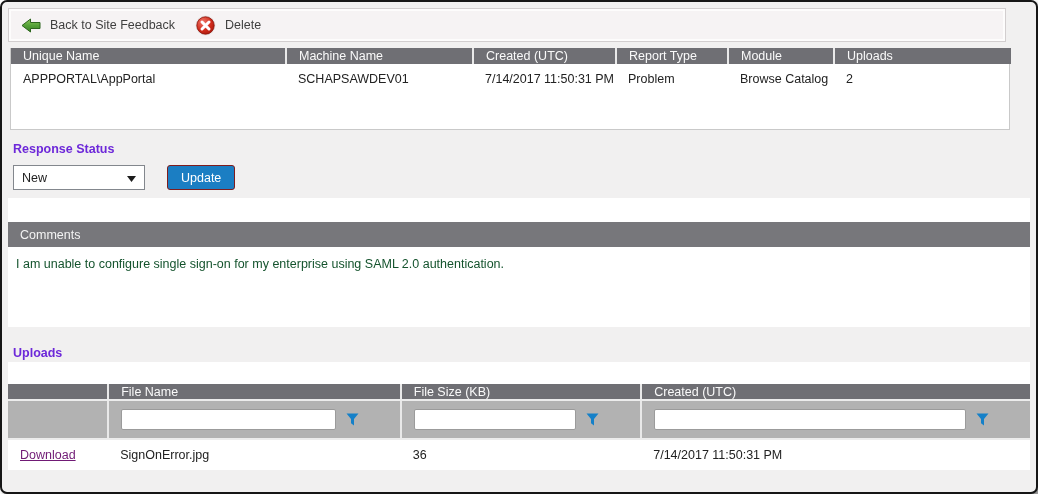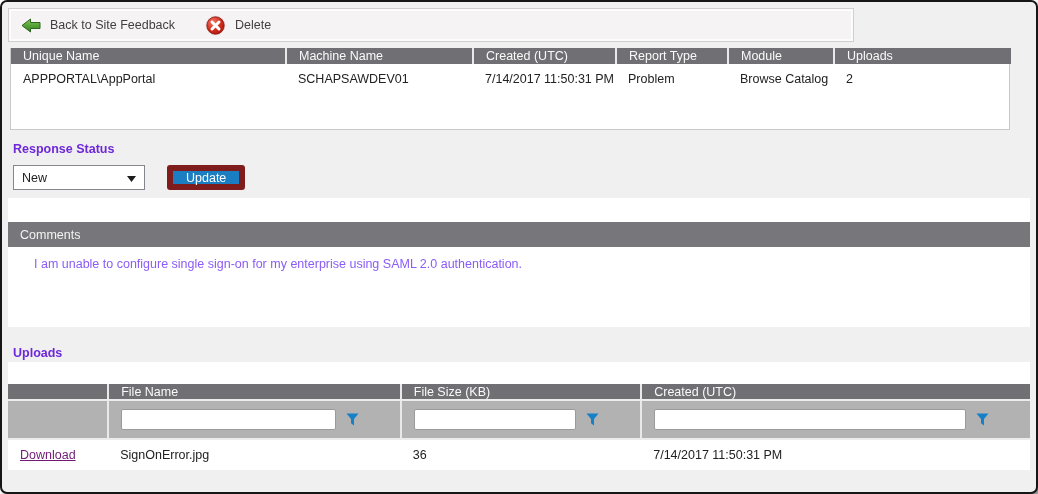--- a/index.html
+++ b/index.html
@@ -6,24 +6,24 @@
   * { box-sizing:border-box; }
   .window {
     position:relative; width:1038px; height:494px; margin:0;
     background:#f1f0f0; border:2px solid #161616; border-radius:7px;
     box-shadow:4px 4px 5px rgba(0,0,0,.45);
     overflow:hidden;
     font-family:"Liberation Sans", sans-serif; font-size:12.5px; color:#222;
   }
   
   .toolbar {
-    position:absolute; left:6px; top:6px; width:846px; height:34px;
+    position:absolute; left:6px; top:6px; width:998px; height:34px;
     background:#f6f3f4; border:1px solid #d2cecf;
     box-shadow:inset 0 0 0 2px #fdfcfc;
-    display:flex; align-items:center; padding:0 12px; gap:30px;
+    display:flex; align-items:center; padding:0 12px; gap:20px;
   }
   .tool-btn { display:flex; align-items:center; gap:9px; color:#3f3f3f; cursor:default; }
   .tool-btn .ic { display:flex; align-items:center; }
   
   table.grid { border-collapse:collapse; table-layout:fixed; width:100%; }
   table.grid th {
     background:#6f6f74; color:#fafafa; font-weight:normal; text-align:left;
     padding:0 12px; height:16px; font-size:12.5px;
     border-left:2px solid #e9e9e9; white-space:nowrap; overflow:hidden;
   }
@@ -37,30 +37,30 @@
   
   .section-label { position:absolute; left:11px; color:#6d28d9; font-weight:bold; }
   .label-response { top:140px; }
   .label-uploads  { top:344px; }
   .controls { position:absolute; left:11px; top:163px; height:25px; display:flex; gap:22px; }
   .select {
     width:132px; height:25px; background:#fff; border:1px solid #83878d;
     display:flex; align-items:center; justify-content:space-between; padding:0 8px;
   }
   .btn-update {
-    height:25px; background:#1b7ec3; border:6px solid #7f1d1d; border-radius:3px;
+    height:25px; background:#1b7ec3; border:1px solid #7f1d1d; border-radius:3px;
     color:#ffffff; display:flex; align-items:center; padding:0 13px;
   }
   
   .comments-panel { position:absolute; left:6px; top:196px; width:1022px; height:129px; background:#ffffff; }
   .comments-bar {
     margin-top:24px; height:25px; background:#77777b; color:#f3f3f3;
     display:flex; align-items:center; padding:0 12px;
   }
-  .comment-text { padding:10px 8px 0 8px; color:#8b5cf6;margin-left:18px; }
+  .comment-text { padding:10px 8px 0 8px; color:#14532d; }
   
   .uploads-panel { position:absolute; left:6px; top:360px; width:1022px; background:#ffffff; }
   .uploads-spacer { height:22px; background:#ffffff; }
   .uploads-grid th { border-bottom:2px solid #ececec; }
   .filter-row td {
     background:#b2b2b2; border-left:2px solid #e9e9e9; border-bottom:2px solid #ececec;
     padding:0 10px; height:30px;
   }
   .filter-row td:first-child { border-left:none; }
   .filt { display:flex; align-items:center; }

